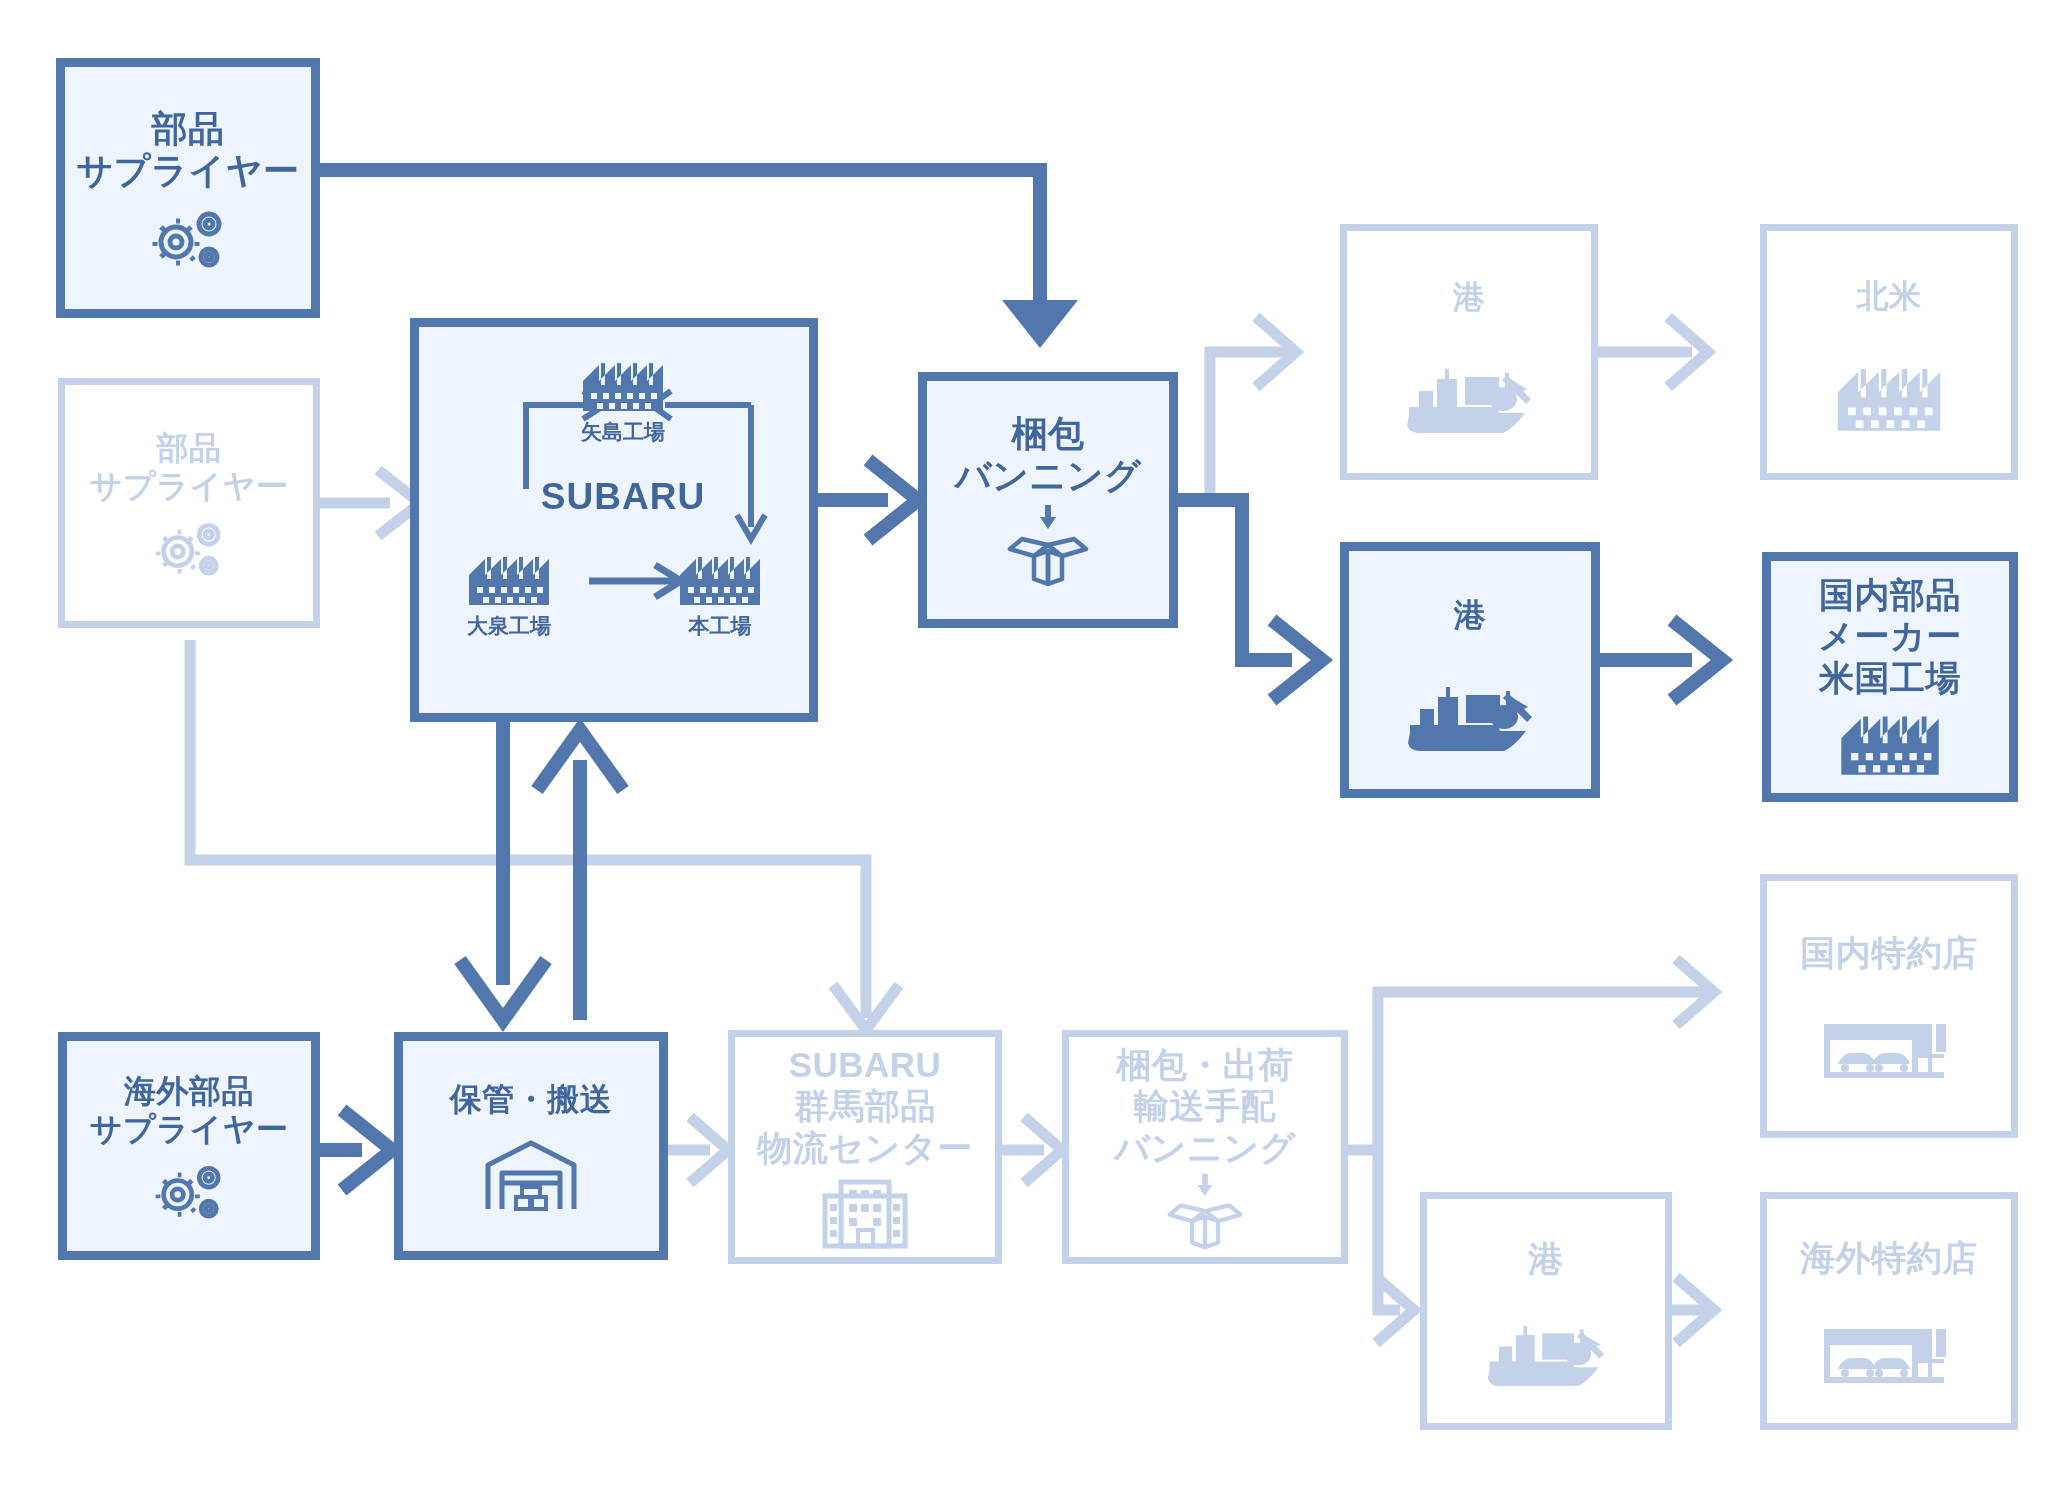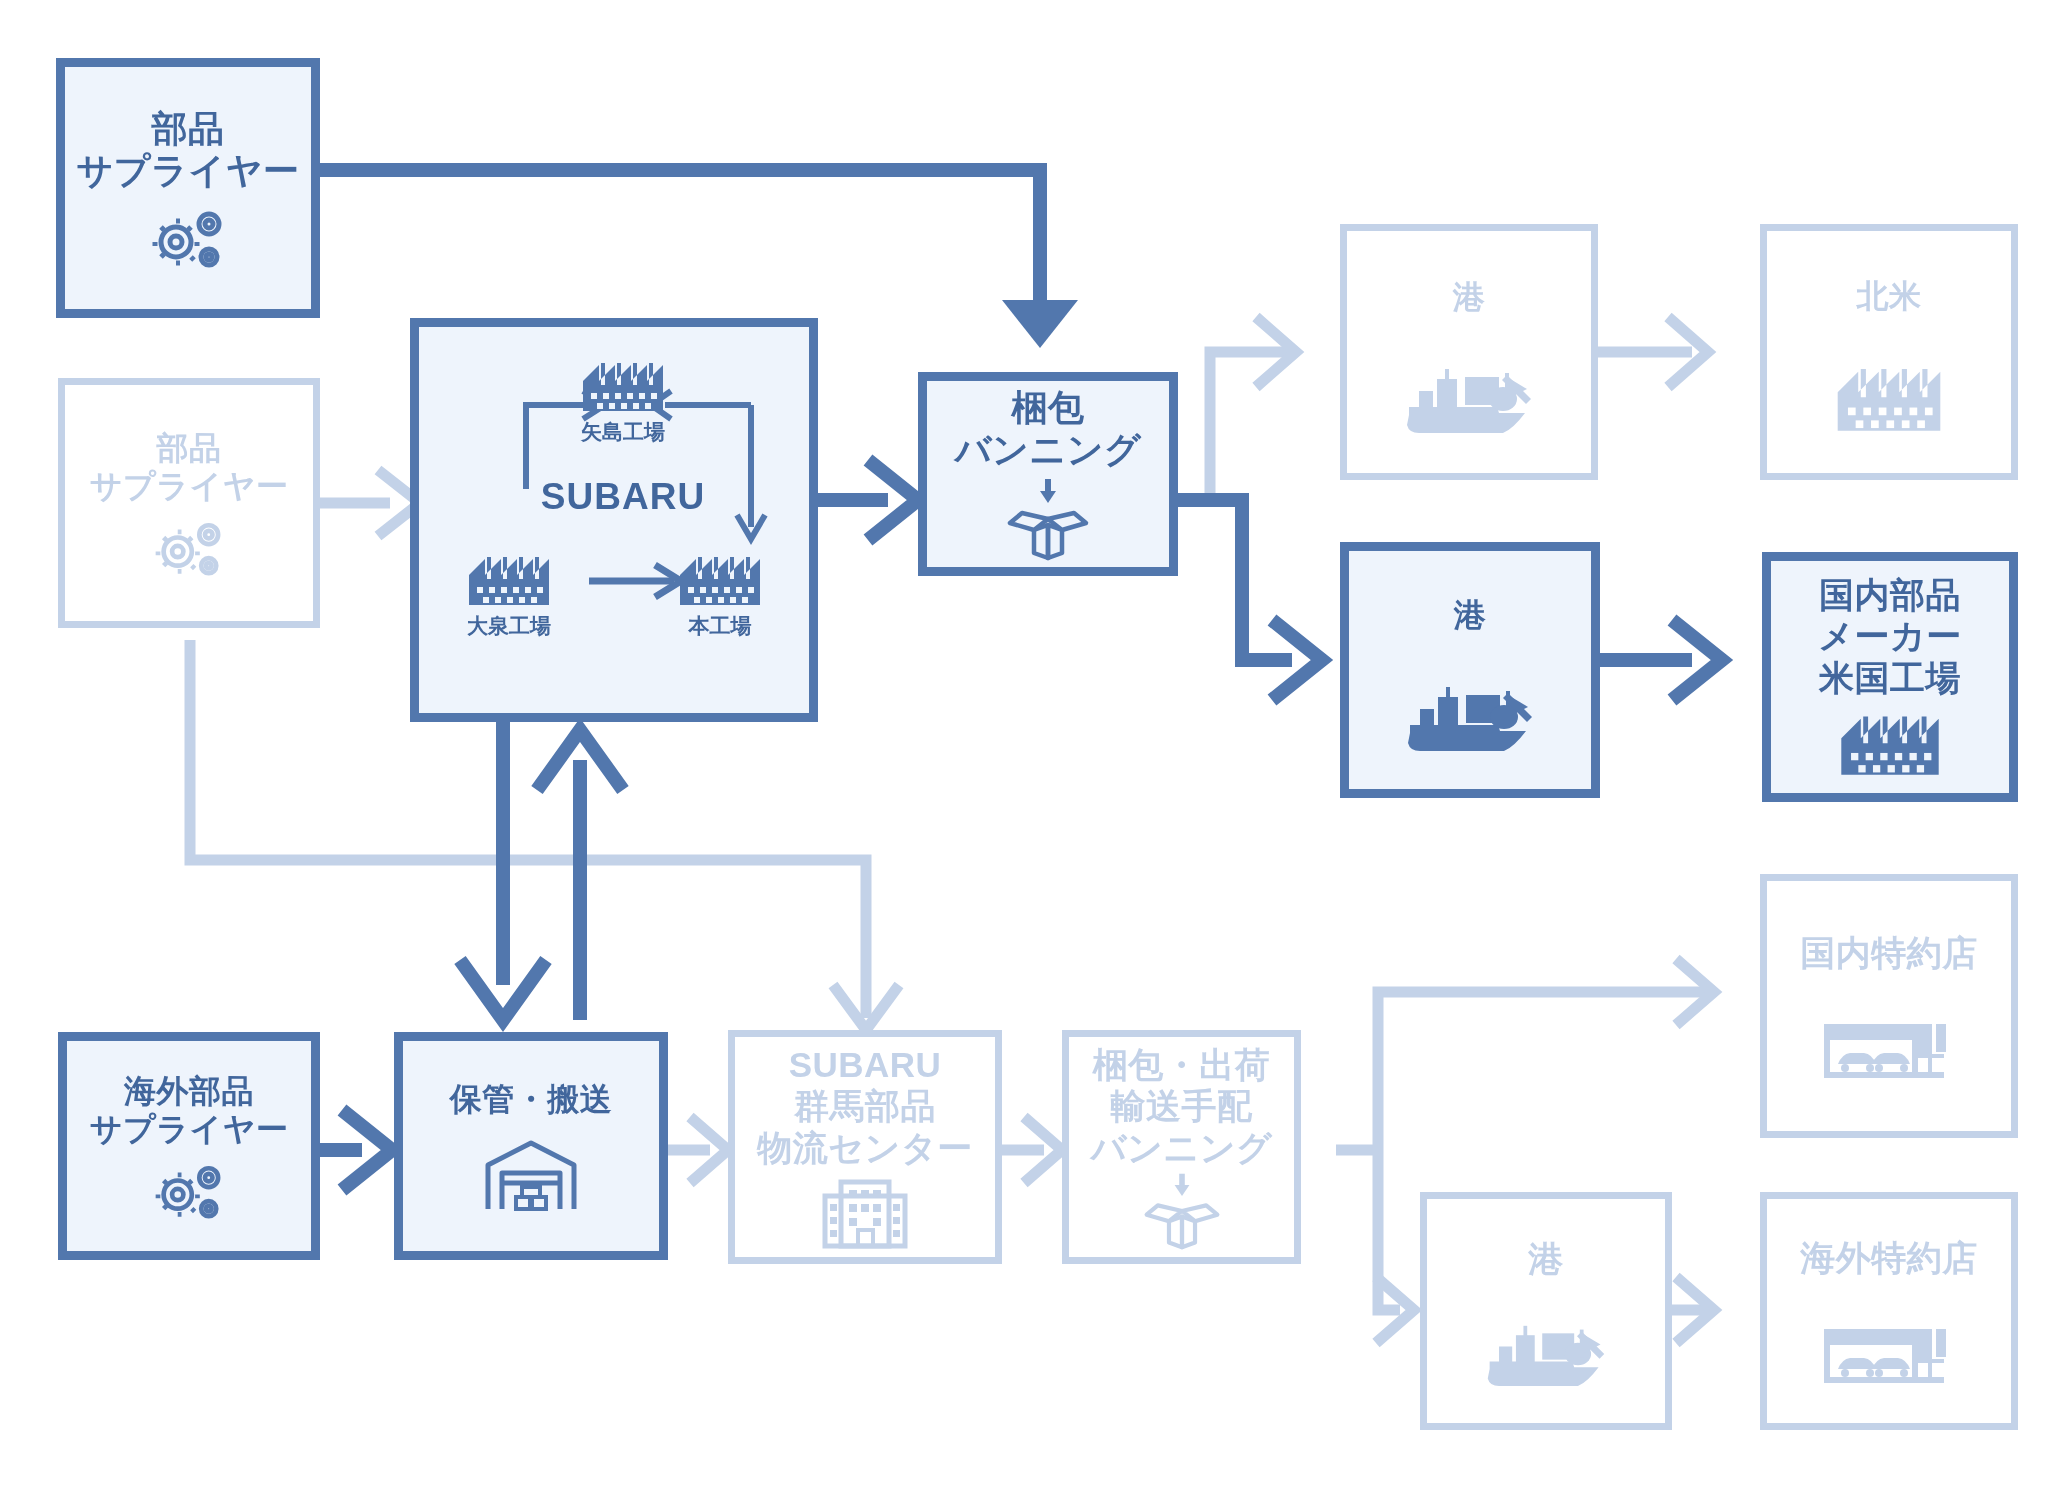--- a/index.html
+++ b/index.html
@@ -237,21 +237,21 @@
             <rect x="44" y="50" width="6" height="6"></rect>
               <rect x="56" y="50" width="6" height="6"></rect>
             <rect x="68" y="50" width="6" height="6"></rect>
           </g>
         </svg>
       </span>
       <span class="cap">本工場</span>
     </div>
   </div>
 
-  <div class="node active" style="left:918px;top:372px;width:260px;height:204px;font-family:Liberation Serif, serif;">
+  <div class="node active" style="left:918px;top:372px;width:260px;height:256px;font-family:Liberation Serif, serif;">
     <div class="lbl f36">梱包</div>
     <div class="lbl f36">バンニング</div>
     <div class="ico" style="margin-top:4px;">
       <svg width="92" height="86" viewBox="0 0 92 86">
         <path d="M46,4 v16" stroke="#5277ad" stroke-width="6" fill="none"></path>
         <path d="M38,16 L46,28 L54,16 Z" fill="#5277ad" stroke="none"></path>
         <g fill="none" stroke="#5277ad" stroke-width="4.5" stroke-linejoin="round">
           <path d="M46,44 L20,38 L8,48 L32,55 Z"></path>
           <path d="M46,44 L72,38 L84,48 L60,55 Z"></path>
           <path d="M32,55 L32,78 L46,83 L46,50 Z"></path>
@@ -408,21 +408,21 @@
             <rect x="42" y="30" width="8" height="8"></rect>
             <rect x="54" y="30" width="8" height="8"></rect>
           <rect x="30" y="44" width="8" height="8"></rect>
             <rect x="54" y="44" width="8" height="8"></rect>
         </g>
         <rect x="39" y="56" width="15" height="16" fill="none" stroke="#c3d2e8" stroke-width="4"></rect>
       </svg>
     </div>
   </div>
 
-  <div class="node faded" style="left:1062px;top:1030px;width:239px;height:234px;">
+  <div class="node faded" style="left:1062px;top:1030px;width:286px;height:234px;">
     <div class="lbl f30">梱包・出荷</div>
     <div class="lbl f30">輸送手配</div>
     <div class="lbl f30">バンニング</div>
     <div class="ico" style="margin-top:2px;">
       <svg width="86" height="80" viewBox="0 0 92 86">
         <path d="M46,4 v16" stroke="#c3d2e8" stroke-width="6" fill="none"></path>
         <path d="M38,16 L46,28 L54,16 Z" fill="#c3d2e8" stroke="none"></path>
         <g fill="none" stroke="#c3d2e8" stroke-width="4.5" stroke-linejoin="round">
           <path d="M46,44 L20,38 L8,48 L32,55 Z"></path>
           <path d="M46,44 L72,38 L84,48 L60,55 Z"></path>

